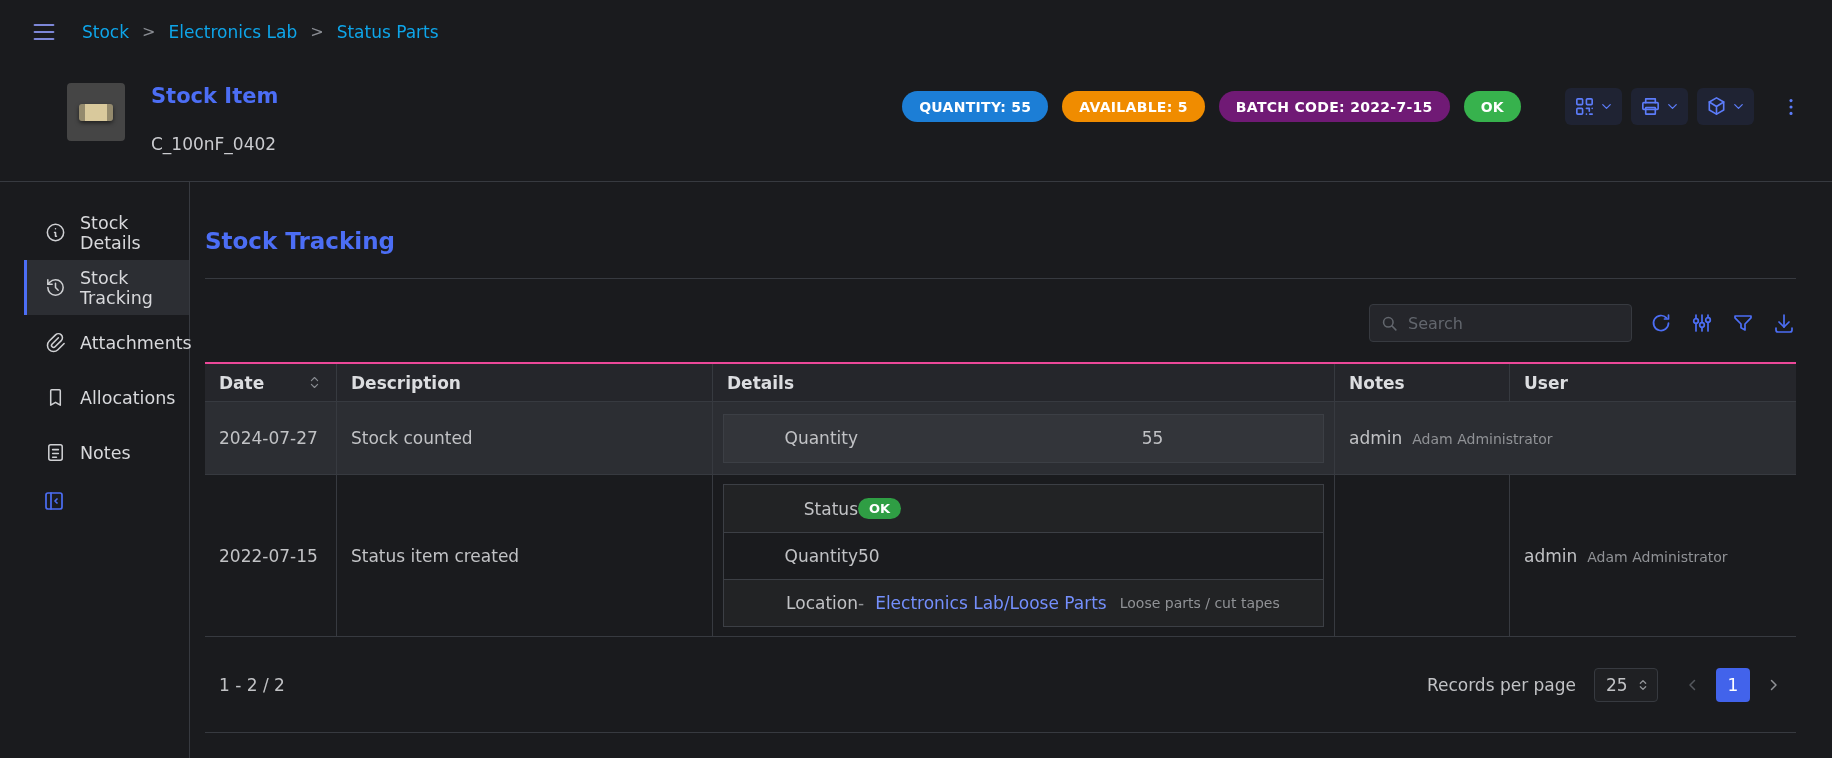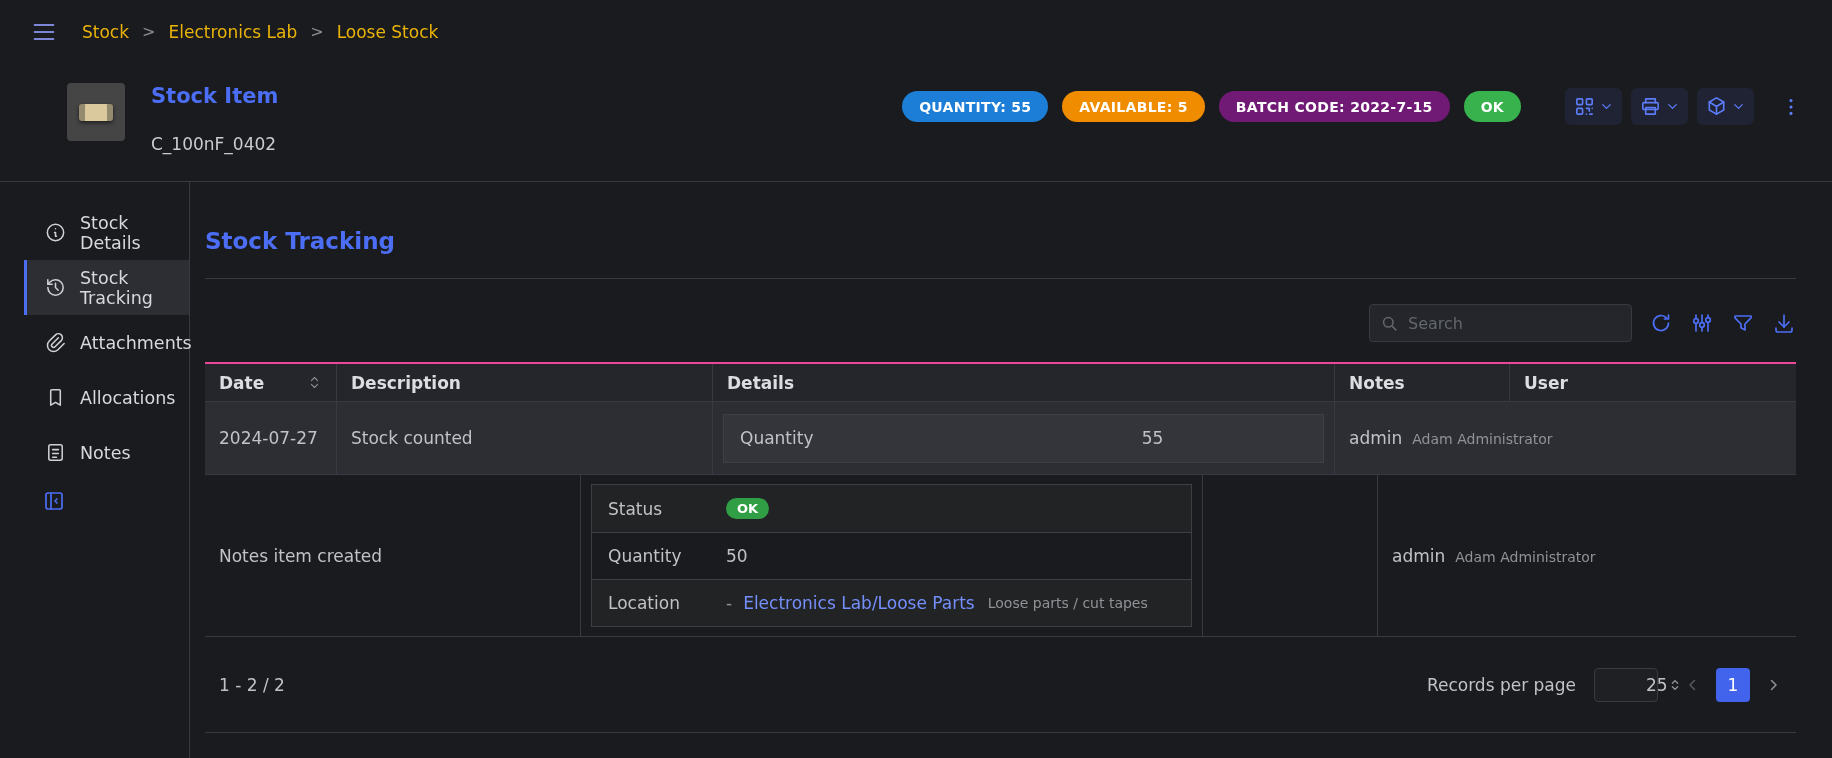--- a/index.html
+++ b/index.html
@@ -10,21 +10,21 @@
     font-family:"DejaVu Sans","Liberation Sans",sans-serif;
     font-size:17px;
   }
   svg { display:block; }
   a { text-decoration:none; cursor:pointer; }
 
   
   .topbar { height:63px; display:flex; align-items:center; padding:0 30px; gap:24px; }
   .burger { color:#7d87d8; cursor:pointer; }
   .crumbs { display:flex; align-items:center; gap:13px; }
-  .crumb { color:#eab308; }
+  .crumb { color:#0ea5e9; }
   .crumb-sep { color:#8a8d93; font-size:16px; }
 
   
   .page-header { display:flex; align-items:flex-start; padding:20px 30px 26px 28px;margin-left:39px; }
   .thumb { width:58px; height:58px; border-radius:4px; background:#454545; display:flex; align-items:center; justify-content:center; margin-right:26px; flex:0 0 auto; }
   .cap { width:34px; height:17px; border-radius:3px;
          background:linear-gradient(90deg,#948a6d 0 17%, #d9c99c 17% 83%, #948a6d 83%);
          box-shadow:0 2px 4px rgba(0,0,0,.55); }
   .page-title { font-size:21px; line-height:26px; font-weight:bold; color:#4c6ef5; }
   .page-subtitle { margin-top:24px; font-size:17px; line-height:22px; color:#cbccd0; }
@@ -76,40 +76,40 @@
   .row-hi { background:#2c2e33; }
   .r1 { height:73px; }
   .r2 { height:162px; }
   .sorter { margin-left:auto; color:#8a8d93; }
 
   .details-cell { padding:0 10px; }
   .subtable { width:100%; border:1px solid #3c3f45; }
   .subrow { display:flex; align-items:center; min-height:47px; padding:0 16px; }
   .subrow + .subrow { border-top:1px solid #3c3f45; }
   .subtable .subrow:nth-child(odd) { background:rgba(255,255,255,.035); }
-  .sublabel { width:118px; flex:0 0 auto; }
+  .sublabel { width:118px; flex:0 0 auto;text-align:right; }
   .subvalue-wide { flex:1; text-align:center; padding-left:140px; }
   .badge-sm { display:inline-flex; align-items:center; padding:3px 11px; border-radius:11px;
               color:#fff; font-weight:bold; font-size:13px; }
   .dash { color:#909296; margin-right:11px; }
   .sublink { color:#748ffc; }
   .subnote { color:#909296; font-size:14px; margin-left:13px; }
 
   .user-wrap { display:flex; align-items:baseline; gap:10px; }
   .user-full { color:#909296; font-size:14px; }
   .notes-text { color:#c1c2c5; }
 
   
   .tfoot { height:96px; display:flex; align-items:center; border-bottom:1px solid #373a40; padding:0 14px; }
   .range { color:#c1c2c5; }
   .foot-right { margin-left:auto; display:flex; align-items:center; gap:18px; }
   .rpp-label { color:#c1c2c5; }
   .rpp-select { width:64px; height:34px; border:1px solid #373a40; border-radius:4px; background:#1f2023;
                 display:flex; align-items:center; padding:0 7px 0 11px; cursor:pointer; }
-  .rpp-select .val { flex:1;margin-left:40px; }
+  .rpp-select .val { flex:1; }
   .pager { display:flex; align-items:center; gap:14px; margin-left:8px; }
   .pg-chev { color:#909296; cursor:pointer; }
   .pg-chev.dim { color:#55585e; }
   .pg-active { width:34px; height:34px; border-radius:4px; background:#4263eb; color:#fff;
                display:flex; align-items:center; justify-content:center; cursor:pointer; }
 </style>
 </head>
 <body>
 
 <div class="app">
@@ -118,21 +118,21 @@
     <span class="burger">
       <svg width="28" height="28" viewBox="0 0 24 24" fill="none" stroke="currentColor" stroke-width="1.8" stroke-linecap="round">
           <path d="M4 6h16M4 12h16M4 18h16"></path>
         </svg>
     </span>
     <nav class="crumbs">
       <a class="crumb">Stock</a>
       <span class="crumb-sep">&gt;</span>
       <a class="crumb">Electronics Lab</a>
       <span class="crumb-sep">&gt;</span>
-      <a class="crumb">Loose Stock</a>
+      <a class="crumb">Status Parts</a>
     </nav>
   </header>
 
   <section class="page-header">
     <div class="thumb">
       <div class="cap"></div>
     </div>
     <div class="titles">
       <div class="page-title">Stock Item</div>
       <div class="page-subtitle">C_100nF_0402</div>
@@ -345,22 +345,25 @@
           </div>
           <div class="cell c-user">
             <div class="user-wrap">
               <span>admin</span>
               <span class="user-full">Adam Administrator</span>
             </div>
           </div>
         </div>
 
         <div class="trow r2">
+          <div class="cell c-date">
+              <span>2022-07-15</span>
+            </div>
           <div class="cell c-desc">
-              <span>Notes item created</span>
+              <span>Status item created</span>
             </div>
           <div class="cell c-details details-cell">
             <div class="subtable">
               <div class="subrow">
                 <span class="sublabel">Status</span>
                 <span class="badge-sm" style="background-color: rgb(47, 158, 68);">OK</span>
               </div>
               <div class="subrow">
                 <span class="sublabel">Quantity</span>
                 <span>50</span>

